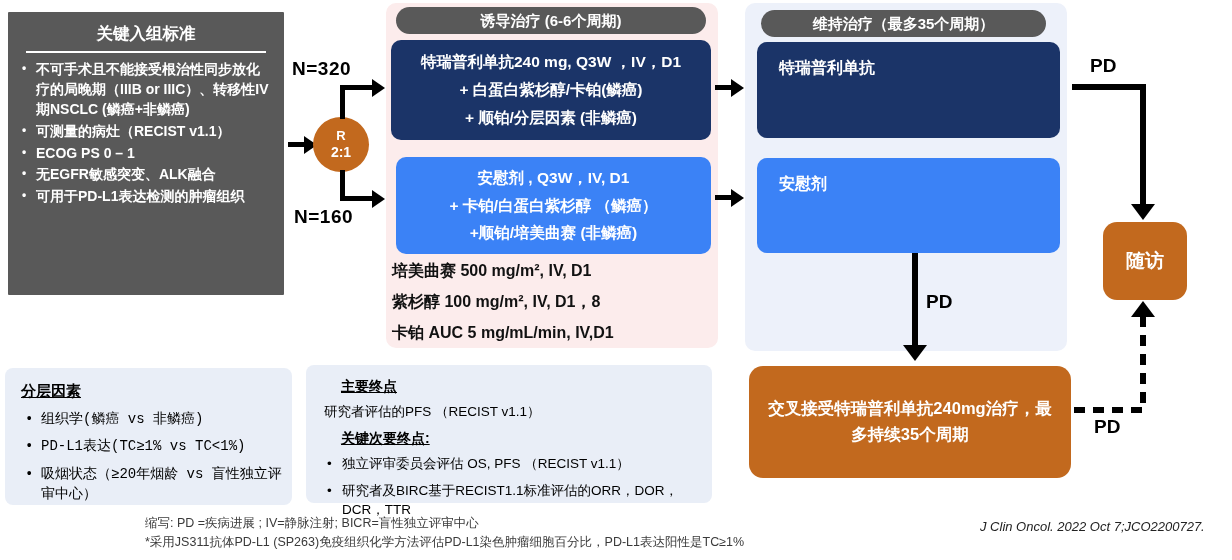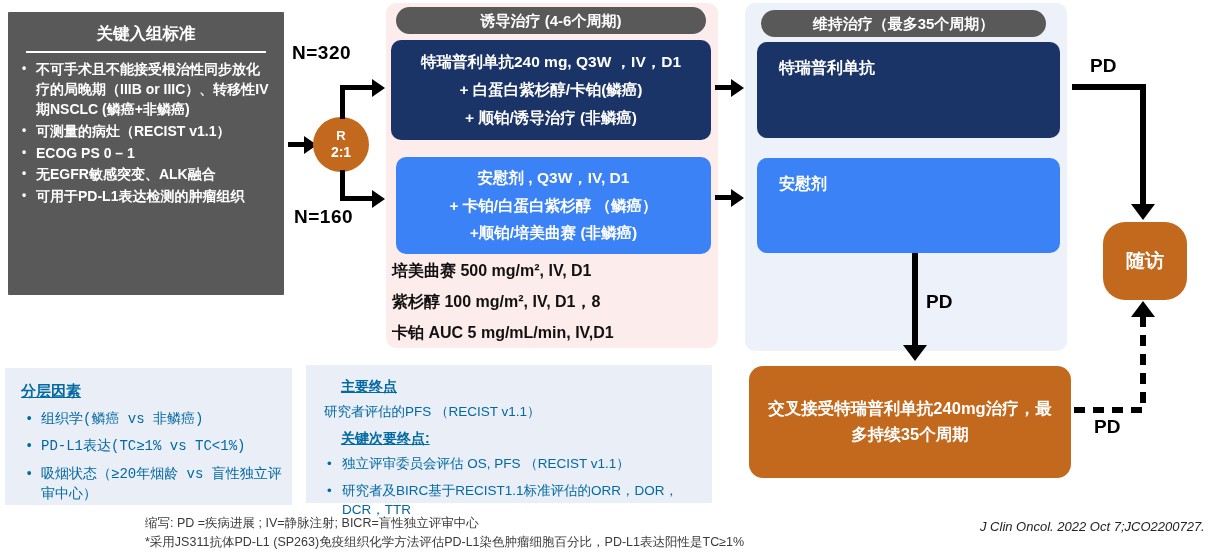--- a/index.html
+++ b/index.html
@@ -46,28 +46,28 @@
   .arm-red  { background:#3b82f6; }
   .box-tori { left:391px; top:40px; width:320px; height:100px; }
   .box-plac { left:396px; top:157px; width:315px; height:97px; }
 
   .chemo-notes { left:392px; top:255px; width:315px; font-size:16px; font-weight:bold; color:#111; line-height:31px; }
 
   .maint-box { border-radius:10px; color:#fff; font-weight:bold; font-size:16px; padding:16px 0 6px 22px; }
   .maint-tori { left:757px; top:42px; width:303px; height:96px; }
   .maint-plac { left:757px; top:158px; width:303px; height:95px; }
 
-  .followup-box { left:1103px; top:222px; width:84px; height:78px; background:#C2691E; border-radius:22px;
+  .followup-box { left:1103px; top:222px; width:84px; height:78px; background:#C2691E; border-radius:14px;
                   display:flex; align-items:center; justify-content:center; color:#fff; font-size:19px; font-weight:bold; }
   .crossover-box { left:749px; top:366px; width:322px; height:112px; background:#C2691E; border-radius:14px;
                    display:flex; align-items:center; justify-content:center; text-align:center;
                    color:#fff; font-size:16.5px; font-weight:bold; line-height:1.55; padding:0 12px; }
 
   
-  .info-panel { background:#E9EEF7; border-radius:0; color:#0369a1; }
+  .info-panel { background:#E9EEF7; border-radius:8px; color:#000000; }
   .strat-panel { left:5px; top:368px; width:287px; height:137px; padding:14px 10px 0 16px; }
   .strat-title { font-size:15px; font-weight:bold; text-decoration:underline; margin-bottom:8px; }
   .strat-list { list-style:none; font-size:14px; line-height:1.45;font-family:Liberation Mono, monospace; }
   .strat-list li { position:relative; padding-left:20px; margin-bottom:7px; }
   .strat-list li::before { content:"•"; position:absolute; left:4px; top:0; }
 
   .endp-panel { left:306px; top:365px; width:406px; height:138px; padding:13px 14px 0 18px; }
   .endp-title { font-size:14px; font-weight:bold; text-decoration:underline;margin-left:17px; }
   .endp-primary { font-size:13.5px; margin:7px 0 9px 0; }
   .endp-list { list-style:none; font-size:13.5px; line-height:1.4; margin-top:7px; }
@@ -95,37 +95,37 @@
   </div>
 
   <div class="abs hline" style="left:288px; top:142px; width:18px;"></div>
   <div class="abs head-right" style="left:304px; top:135.5px;"></div>
 
   <div class="abs r-circle">
     <span class="r-letter">R</span>
     <span class="r-ratio">2:1</span>
   </div>
 
-  <div class="abs n-label" style="left:292px; top:42px;">N=320</div>
+  <div class="abs n-label" style="left:292px; top:58px;">N=320</div>
   <div class="abs vline" style="left:340px; top:88px; height:31px;"></div>
   <div class="abs hline" style="left:340px; top:85px; width:34px;"></div>
   <div class="abs head-right" style="left:372px; top:79px;"></div>
 
   <div class="abs vline" style="left:340px; top:170px; height:31px;"></div>
   <div class="abs hline" style="left:340px; top:196px; width:34px;"></div>
   <div class="abs head-right" style="left:372px; top:190px;"></div>
   <div class="abs n-label" style="left:294px; top:206px;">N=160</div>
 
   <div class="abs panel-pink"></div>
-  <div class="abs pill pill-induction">诱导治疗 (4-6个周期)</div>
+  <div class="abs pill pill-induction">诱导治疗 (6-6个周期)</div>
 
   <div class="abs arm-box arm-blue box-tori">
     <div>特瑞普利单抗240 mg, Q3W ，IV，D1</div>
     <div>+ 白蛋白紫杉醇/卡铂(鳞癌)</div>
-    <div>+ 顺铂/诱导治疗 (非鳞癌)</div>
+    <div>+ 顺铂/分层因素 (非鳞癌)</div>
   </div>
 
   <div class="abs arm-box arm-red box-plac">
     <div>安慰剂 , Q3W，IV, D1</div>
     <div>+ 卡铂/白蛋白紫杉醇 （鳞癌）</div>
     <div>+顺铂/培美曲赛 (非鳞癌)</div>
   </div>
 
   <div class="abs chemo-notes">
     <div>培美曲赛 500 mg/m², IV, D1</div>

